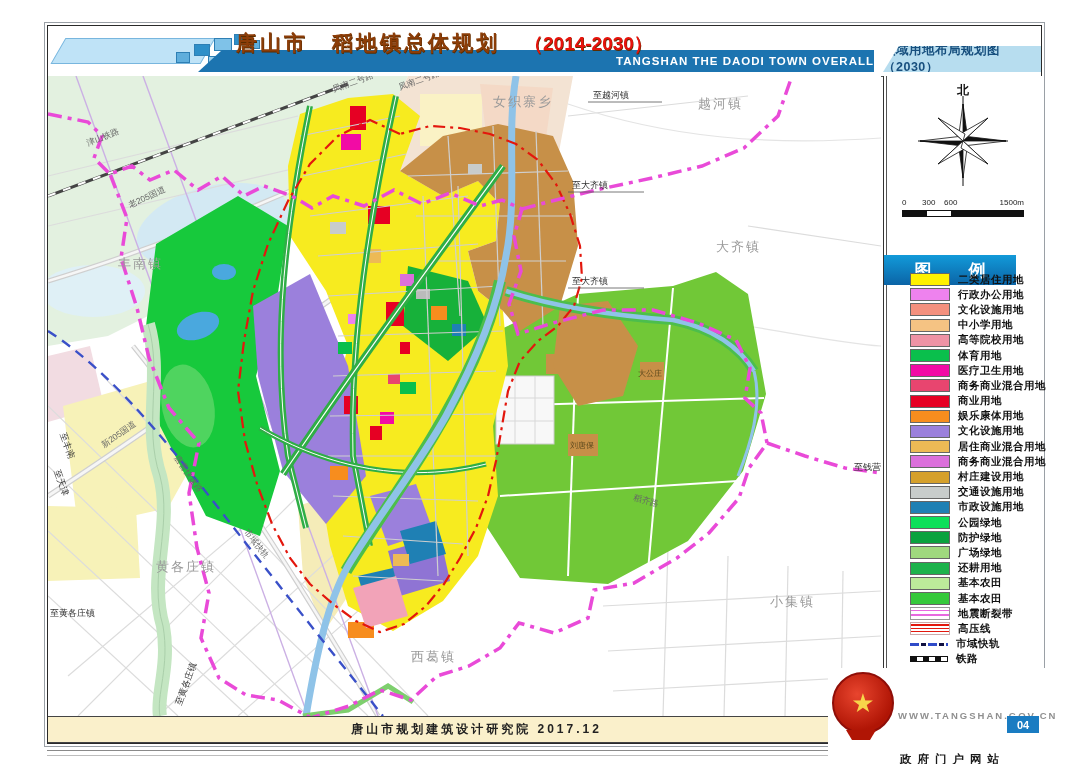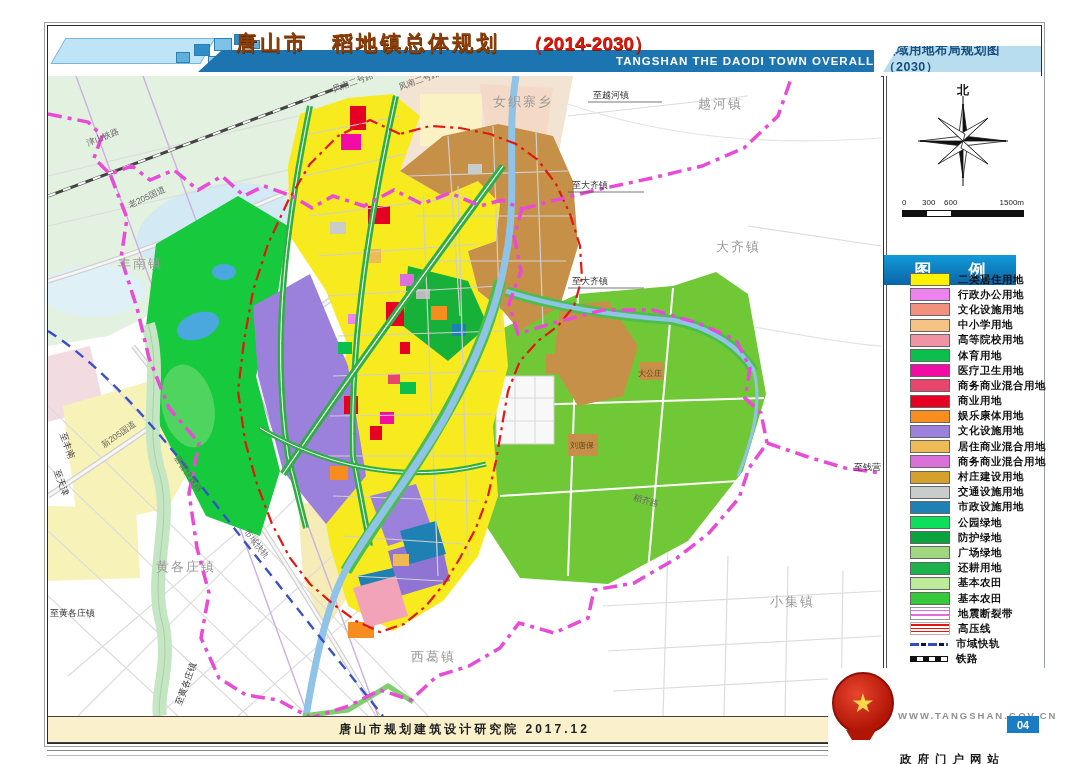--- a/index.html
+++ b/index.html
@@ -37,21 +37,21 @@
   .leg-head{position:absolute;left:0px;top:158px;width:132px;height:30px;
     background:linear-gradient(180deg,#129AD9 0%,#0B64A6 100%);display:flex;align-items:center;justify-content:center;margin-top:21px;}
   .leg-head span{color:#fff;font-size:17px;font-weight:bold;letter-spacing:10px;text-indent:10px;}
   .leg-list{position:absolute;left:26px;top:196px;width:140px;}
   .leg-row{display:flex;align-items:center;height:15.2px;}
   .leg-sw{width:38px;height:11px;margin-right:8px;flex:0 0 38px;display:flex;align-items:center;}
   .leg-bar{width:100%;}
   .leg-lbl{font-size:10.5px;color:#111;font-weight:bold;white-space:nowrap;letter-spacing:0.5px;}
   
   .bottom-strip{position:absolute;left:0;top:690px;width:833px;height:25px;background:#FAF0CB;
-    border-top:1px solid #444;border-bottom:1px solid #444;display:flex;align-items:center;justify-content:center;}
+    border-top:1px solid #444;border-bottom:1px solid #444;display:flex;align-items:center;justify-content:center;padding-left:12px;}
   .bottom-strip span{font-size:12px;color:#222;letter-spacing:3px;font-weight:bold;}
   
   .oline1{position:absolute;left:47px;top:750px;width:993px;height:1px;background:#8a8a8a;}
   .oline2{position:absolute;left:47px;top:755px;width:993px;height:1px;background:#bdbdbd;}
   
   .branding{position:absolute;left:828px;top:668px;width:225px;height:92px;background:#fff;}
   .emblem{position:absolute;left:4px;top:4px;width:58px;height:58px;border-radius:50%;
     background:radial-gradient(circle at 40% 35%,#E8452E,#B01505 70%);border:2px solid #8F0E08;
     display:flex;align-items:center;justify-content:center;}
   .emblem .star{color:#F7D64A;font-size:26px;line-height:1;}

